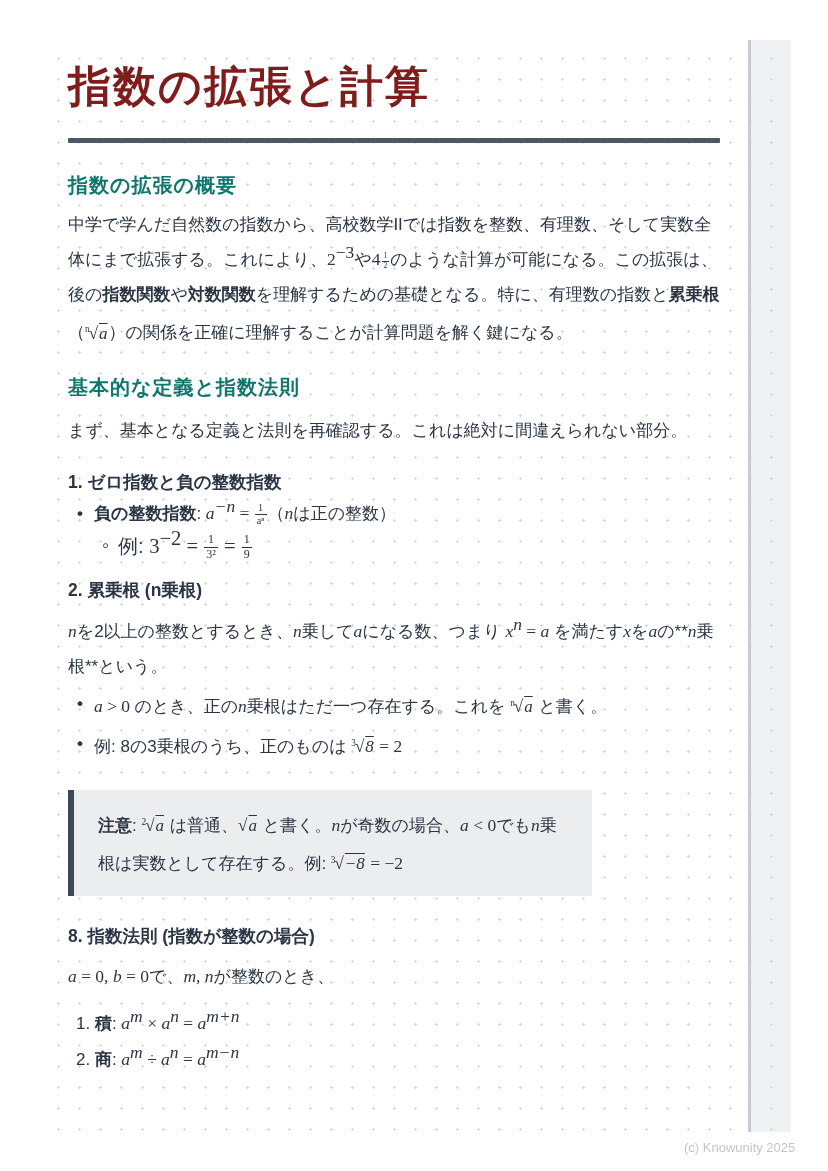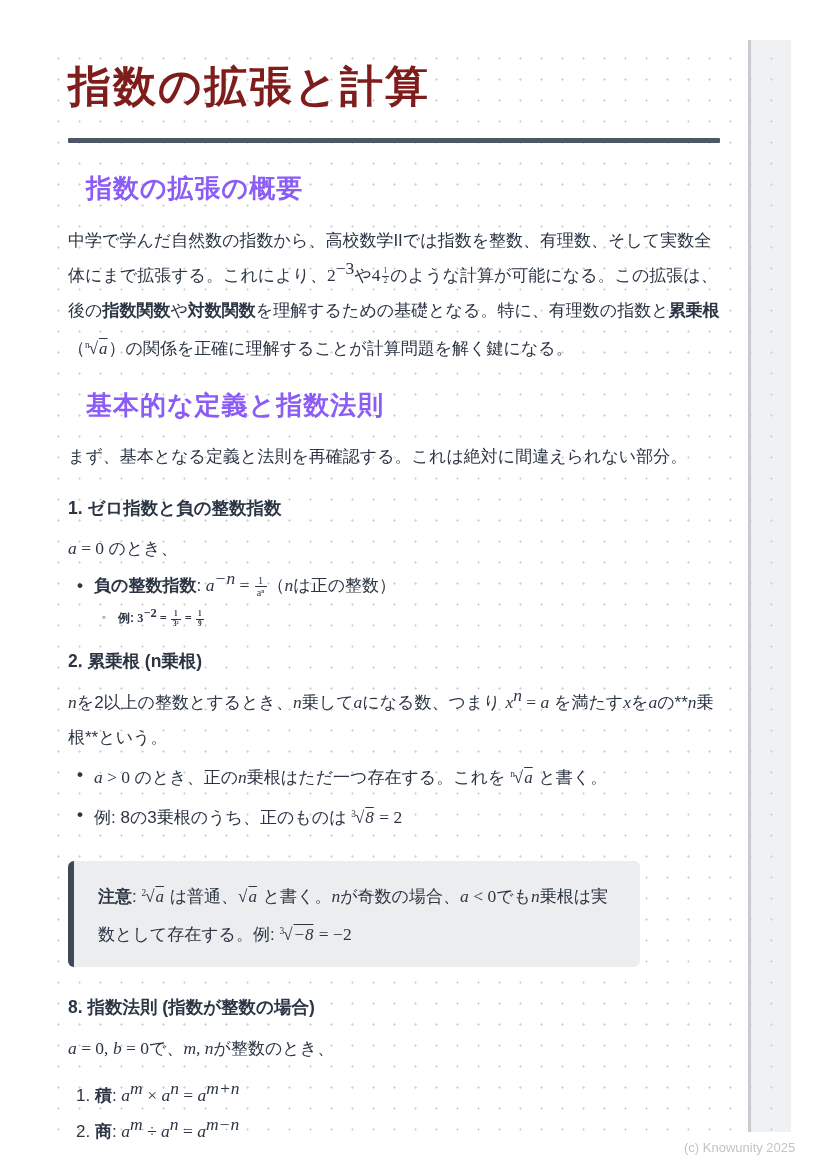--- a/index.html
+++ b/index.html
@@ -22,48 +22,48 @@
     background-image:radial-gradient(circle,#d7d9dd 1.1px,transparent 1.2px);
     background-size:21px 21px;background-position:10px 8px;
   }
   .content{position:absolute;left:68px;top:40px;width:652px;}
   h1{
     margin:22px 0 0;font-size:43px;line-height:1.15;font-weight:800;
     color:#7f1d1d;letter-spacing:2px;
   }
   .rule{height:5px;background:#4e5765;margin-top:27px;border-radius:1px;}
   h2{
-    margin:18px;font-size:26px;line-height:1.2;font-weight:800;
-    color:#8b5cf6;letter-spacing:1px;
+    margin:0;font-size:20px;line-height:1.2;font-weight:800;
+    color:#0f766e;letter-spacing:1px;
   }
   h2.first{margin-top:30px;}
   h2.second{margin-top:24px;}
   .body{margin:0;font-size:17px;line-height:35px;}
   .p-overview{margin-top:10px;}
   .p-intro{margin-top:14px;}
   h3{
     margin:0;font-size:17.5px;line-height:1.4;font-weight:800;color:#2b3544;
   }
   .h3-1{margin-top:22px;}
   .h3-2{margin-top:16px;}
   .h3-3{margin-top:28px;}
   .lead{margin-top:11px;}
   .blist{list-style:none;margin:2px 0 0;padding:0 0 0 26px;}
   .blist>li{position:relative;font-size:17px;line-height:35px;margin-top:2px;}
   .blist>li::before{
     content:"•";position:absolute;left:-17px;top:0;color:#2b3544;font-weight:700;
   }
   .sublist{list-style:none;margin:0;padding:0 0 0 24px;}
-  .sublist>li{position:relative;font-size:12px;line-height:30px;font-weight:bold;}
+  .sublist>li{position:relative;font-size:20px;line-height:30px;}
   .sublist>li::before{
     content:"◦";position:absolute;left:-16px;top:-1px;color:#2b3544;
   }
   .note{
-    box-sizing:border-box;width:572px;margin-top:26px;
-    background:#ecedef;border-left:6px solid #3e4956;border-radius:6px;
+    box-sizing:border-box;width:524px;margin-top:26px;
+    background:#ecedef;border-left:6px solid #3e4956;border-radius:0;
     padding:15px 22px 15px 24px;font-size:17px;line-height:34px;
   }
   .numlist{margin-top:12px;}
   .numitem{font-size:17px;line-height:35px;padding-left:8px;margin-top:1px;}
   .watermark{
     position:absolute;left:684px;top:1140px;z-index:3;
     font-size:13px;color:#c2c4c8;white-space:nowrap;
   }
   
   .bold{font-weight:800;}
@@ -97,21 +97,20 @@
   <h2 class="first">指数の拡張の概要</h2>
   <p class="body p-overview"><span>中学で学んだ自然数の指数から、高校数学IIでは指数を整数、有理数、そして実数全体にまで拡張する。これにより、</span><span class="math">2</span><sup class="math">−3</sup><span>や</span><span class="math">4</span><span class="frac supfrac">
         <span class="num">1</span>
         <span class="den">2</span>
       </span><span>のような計算が可能になる。この拡張は、後の</span><span class="bold">指数関数</span><span>や</span><span class="bold">対数関数</span><span>を理解するための基礎となる。特に、有理数の指数と</span><span class="bold">累乗根</span><span>（</span><span class="root"><span class="ridx">n</span><span class="rsign">√</span><span class="rad">a</span></span><span>）の関係を正確に理解することが計算問題を解く鍵になる。</span></p>
 
   <h2 class="second">基本的な定義と指数法則</h2>
   <p class="body p-intro"><span>まず、基本となる定義と法則を再確認する。これは絶対に間違えられない部分。</span></p>
 
   <h3 class="h3-1">1. ゼロ指数と負の整数指数</h3>
-  <p class="body lead"><span class="ital math">a</span><span class="math"> = 0 </span><span>のとき、</span></p>
   <ul class="blist">
     <li>
       <span><span class="bold">負の整数指数</span><span>: </span><span class="ital math">a</span><sup class="ital math">−n</sup><span class="math"> = </span><span class="frac">
             <span class="num">1</span>
             <span class="den">aⁿ</span>
           </span><span>（</span><span class="ital math">n</span><span>は正の整数）</span></span>
       <ul class="sublist">
         <li>
           <span><span>例: </span><span class="math">3</span><sup class="math">−2</sup><span class="math"> = </span><span class="frac">
                 <span class="num">1</span>

